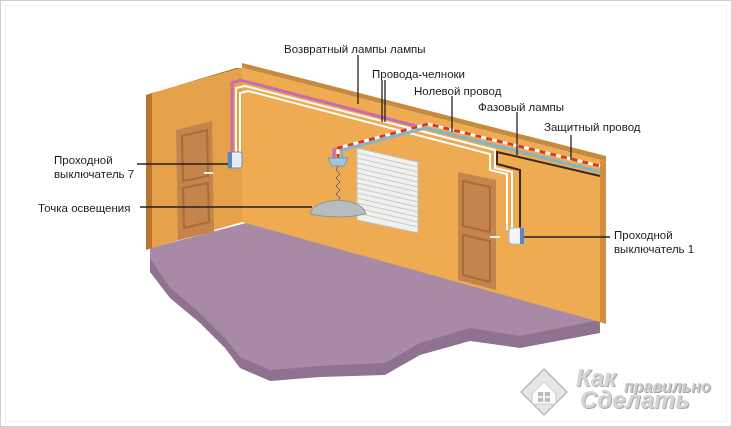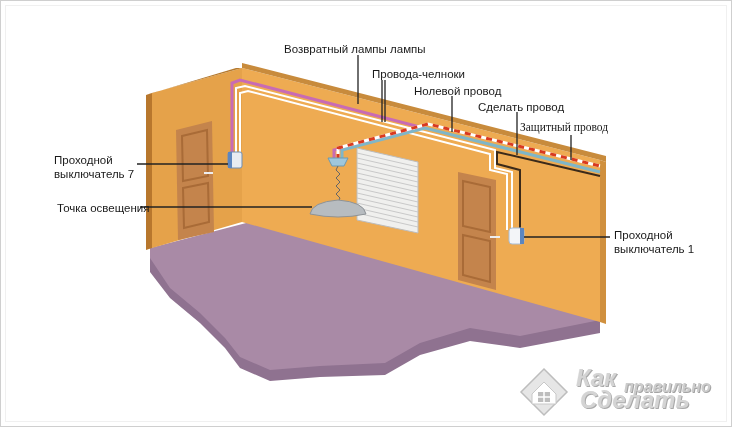--- a/index.html
+++ b/index.html
@@ -111,28 +111,28 @@
     <line x1="571" y1="135" x2="571" y2="160"></line>
     <line x1="137" y1="164" x2="228" y2="164"></line>
     <line x1="140" y1="207" x2="312" y2="207"></line>
     <line x1="524" y1="237" x2="610" y2="237"></line>
   </g>
 </svg>
 
 <div class="lbl" style="left:284px;top:42px;">Возвратный лампы лампы</div>
 <div class="lbl" style="left:372px;top:67px;text-align:right;">Провода-челноки</div>
 <div class="lbl" style="left:414px;top:84px;">Нолевой провод</div>
-<div class="lbl" style="left:478px;top:100px;">Сделать провод</div>
-<div class="lbl" style="left:520px;top:120px;font-family:Liberation Serif, serif;">Защитный провод</div>
+<div class="lbl" style="left:478px;top:100px;">Фазовый лампы</div>
+<div class="lbl" style="left:544px;top:120px;">Защитный провод</div>
 
 <div class="lbl" style="left:54px;top:153px;">
   <div>Проходной</div>
   <div>выключатель 7</div>
 </div>
-<div class="lbl" style="left:38px;top:201px;margin-left:19px;">Точка освещения</div>
+<div class="lbl" style="left:38px;top:201px;">Точка освещения</div>
 <div class="lbl" style="left:614px;top:228px;">
   <div>Проходной</div>
   <div>выключатель 1</div>
 </div>
 
 <div class="logo">
   <svg width="52" height="52" viewBox="0 0 52 52" style="position:absolute;left:0;top:2px;">
     <path d="M26 3 L49 26 L26 49 L3 26 Z" fill="#e6e6e6" stroke="#bdbdbd" stroke-width="1.5"></path>
     <path d="M14 28 L26 16 L38 28 L38 38 L14 38 Z" fill="#ffffff" stroke="#c8c8c8"></path>
     <rect x="20" y="26" width="12" height="10" fill="#bdbdbd"></rect>

